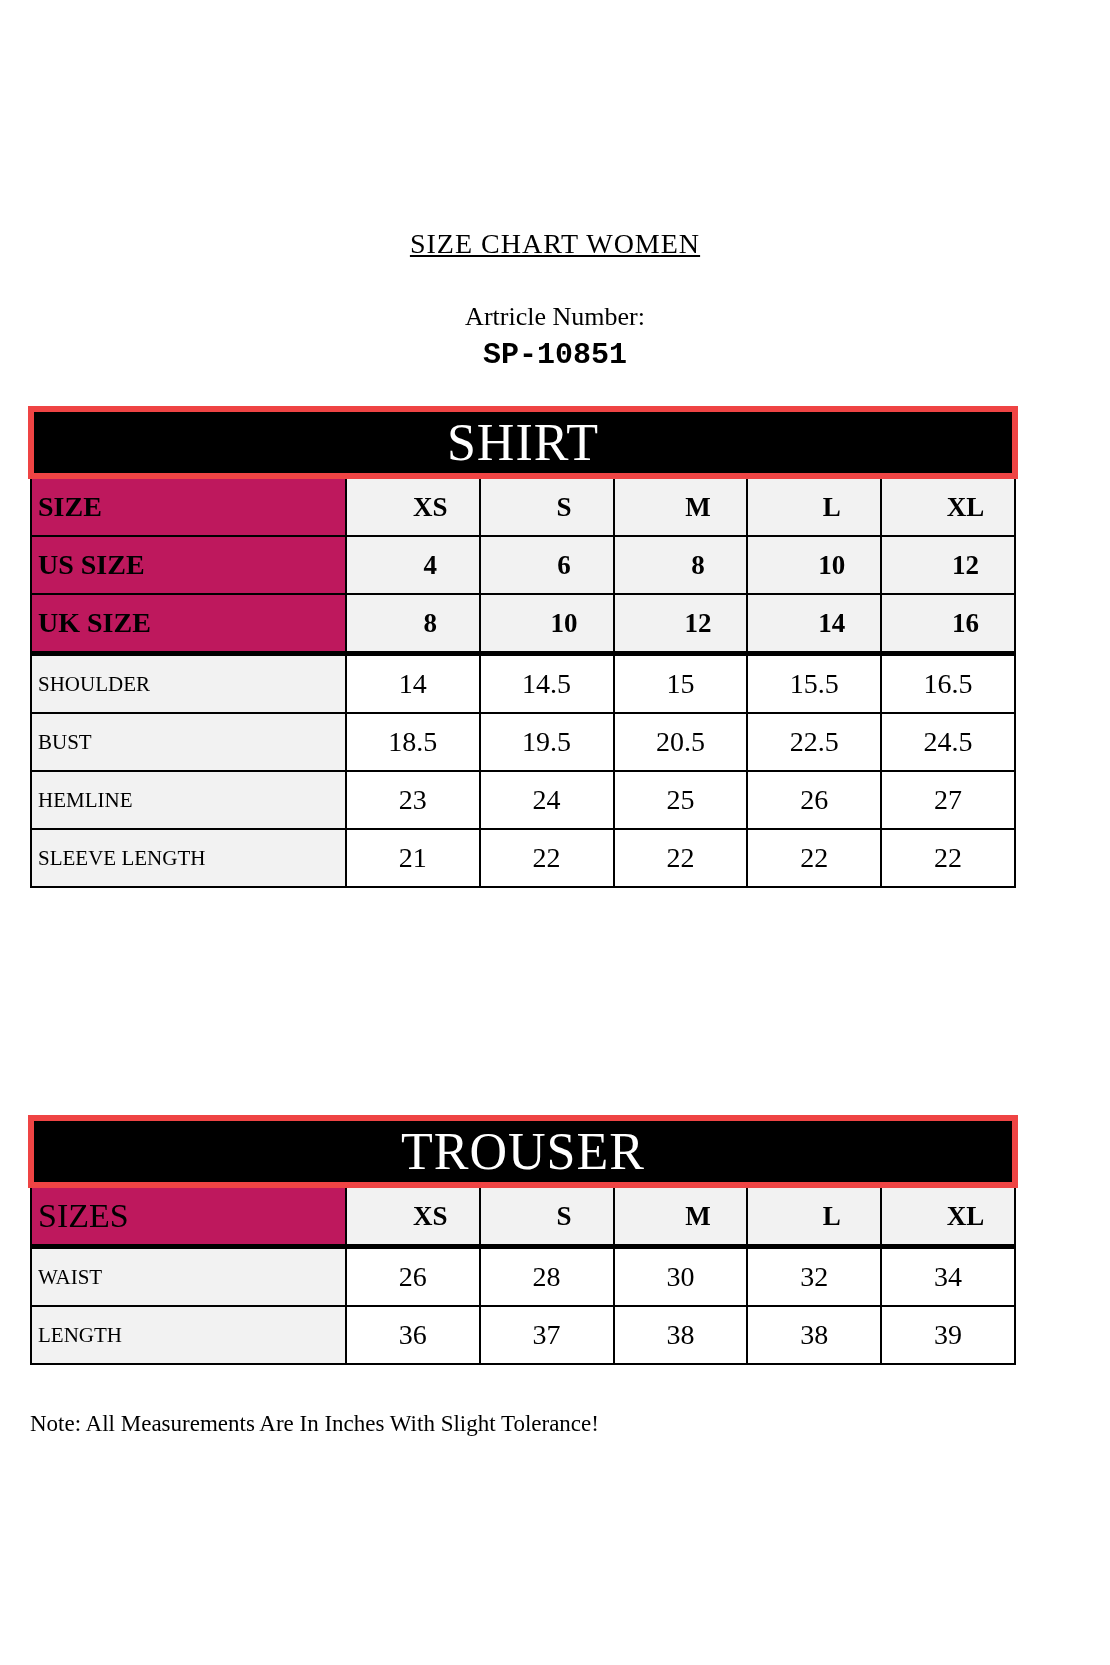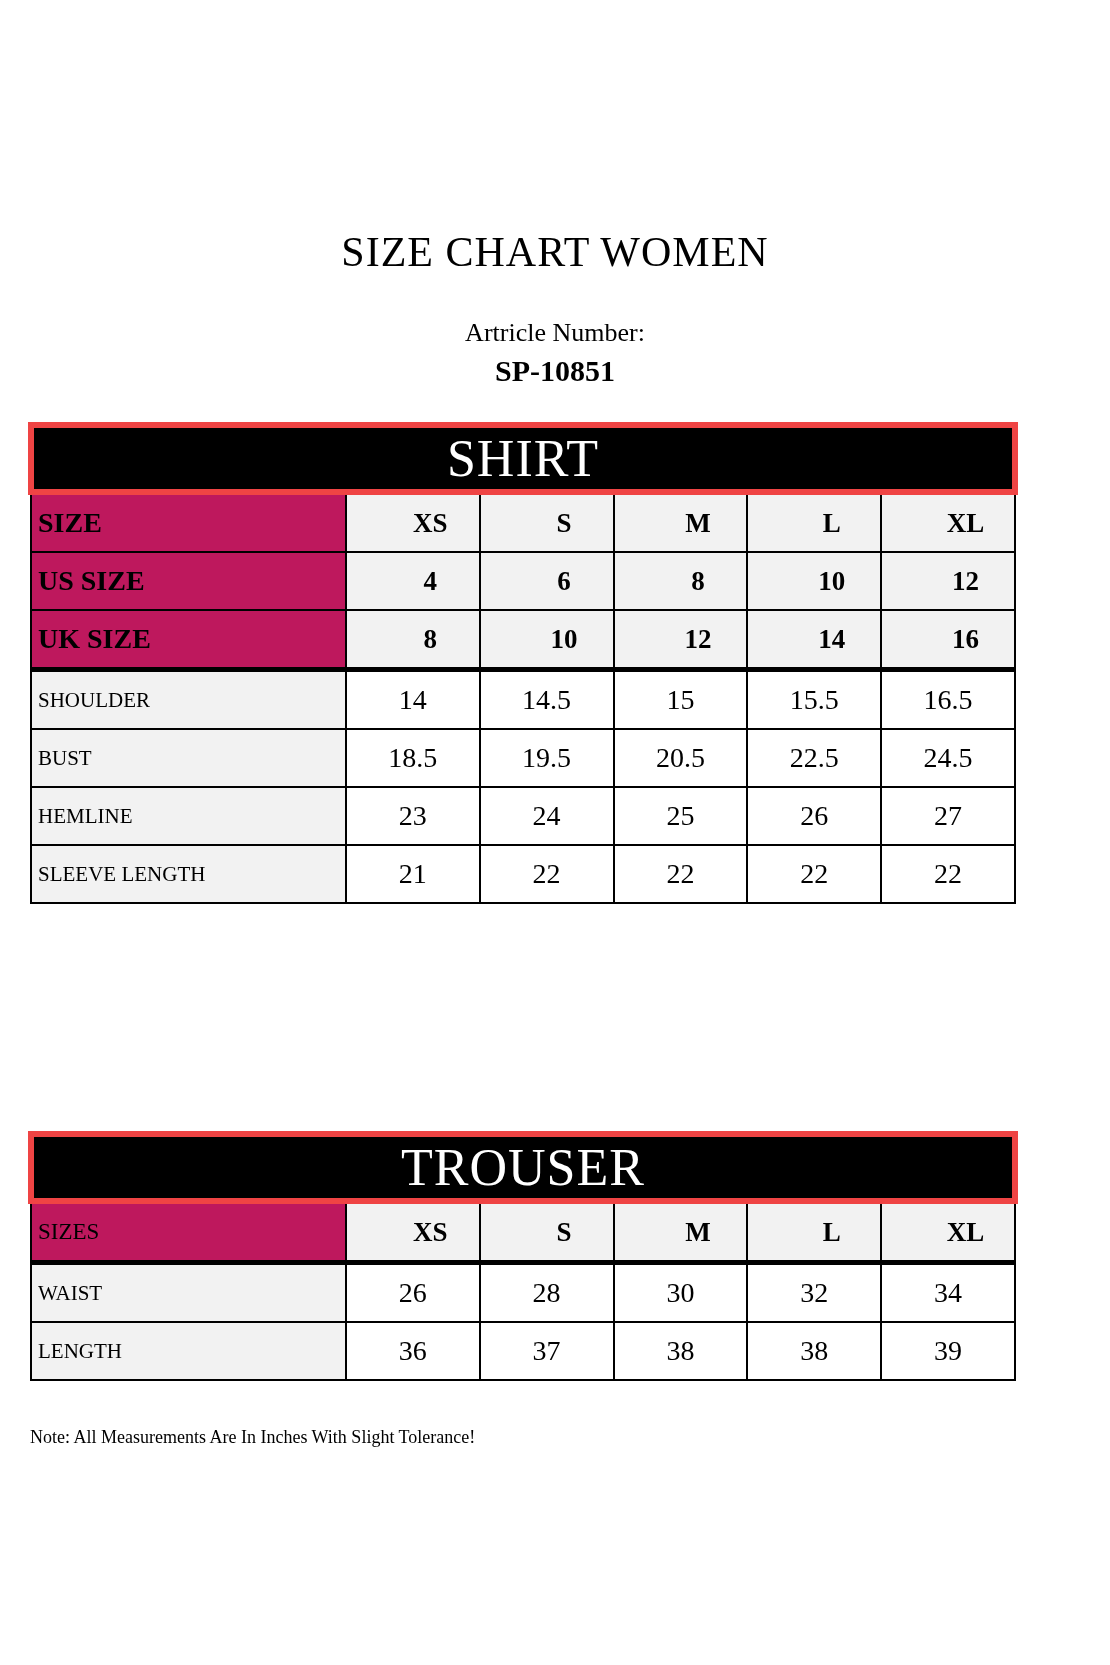--- a/index.html
+++ b/index.html
@@ -9,27 +9,28 @@
     height: 1665px;
     background: #ffffff;
     font-family: "Liberation Serif", serif;
     color: #000000;
     overflow: hidden;
   }
   .main-title {
     margin: 0;
     padding-top: 228px;
     text-align: center;
-    font-size: 42px;
+    font-size: 28px;
     font-weight: 400;
     letter-spacing: 1px;
+    text-decoration: underline;
   }
   .article-block { text-align: center; margin-top: 42px; }
   .article-label { font-size: 26px; margin-top: 20px; }
-  .article-number { font-size: 30px; font-weight: 700; margin-top: 6px; }
+  .article-number { font-size: 30px; font-weight: 700; margin-top: 6px; font-family: Liberation Mono, monospace; }
 
   table.size-chart {
     border-collapse: collapse;
     width: 990px;
     margin-left: 28px;
     table-layout: fixed;
   }
   table.shirt { margin-top: 34px; }
   table.trouser { margin-top: 227px; }
 
@@ -46,30 +47,30 @@
   td.label-cell {
     background: #f2f2f2;
     text-align: left;
     padding-left: 6px;
   }
   td.value-cell { text-align: center; background: #ffffff; }
 
   tr.size-row td { background: #be185d; }
   tr.size-row td.label-cell { font-weight: 700; font-size: 28px; }
   tr.size-row td.value-cell { background: #f2f2f2; font-weight: 700; font-size: 27px; padding-left: 36px; }
-  tr.size-row.label-regular td.label-cell { font-weight: 400; font-size: 23px; }
+  tr.size-row.label-regular td.label-cell { font-weight: 400; font-size: 34px; }
 
   tr.measure-row td.label-cell { font-weight: 400; font-size: 21px; }
   tr.measure-row td.value-cell { font-weight: 400; font-size: 28px; }
 
   tr.thick-bottom td { border-bottom-width: 5px; }
 
   .note {
     margin: 46px 0 0 30px;
-    font-size: 18px;
+    font-size: 23px;
   }
 </style>
 </head>
 <body>
 
 <div class="page">
 
   <h1 class="main-title">SIZE CHART WOMEN</h1>
 
   <div class="article-block">

